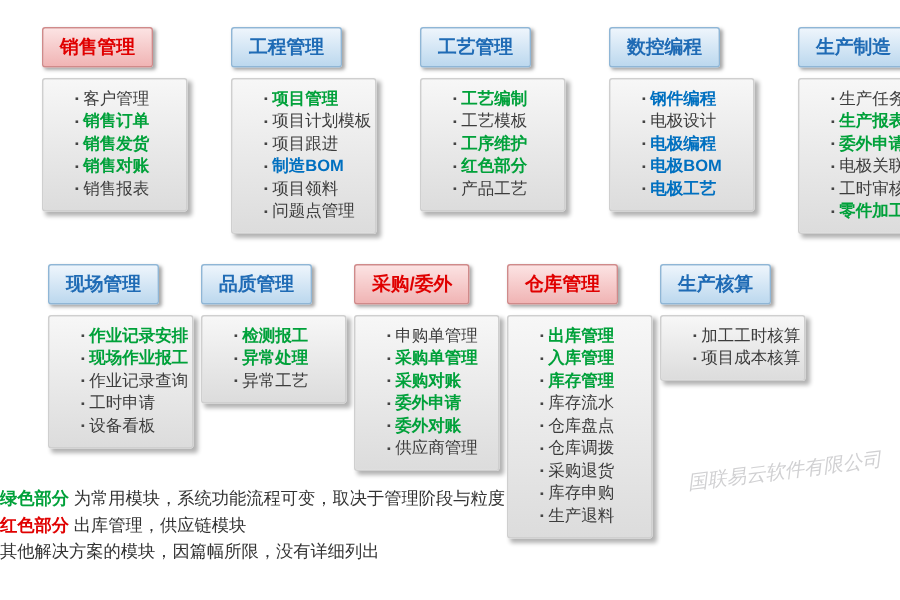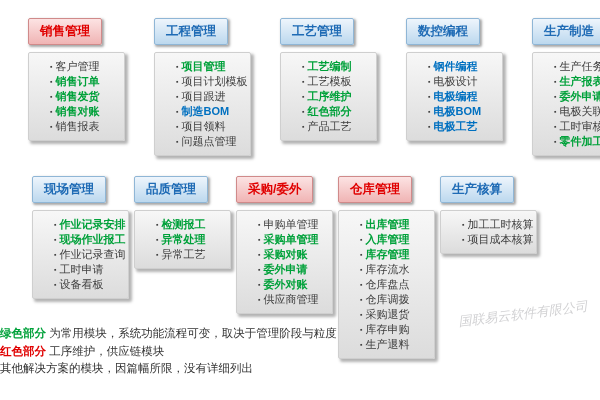--- a/index.html
+++ b/index.html
@@ -268,18 +268,18 @@
           </div>
           <div class="item">
             <span class="bullet">▪</span>
             <span>项目成本核算</span>
           </div>
         </div></div>
     </div>
 
   <div class="notes">
     <div><span class="hl-green">绿色部分</span><span> 为常用模块，系统功能流程可变，取决于管理阶段与粒度</span></div>
-    <div><span class="hl-red">红色部分</span><span> 工序维护，供应链模块</span></div>
+    <div><span class="hl-red">红色部分</span><span> 出库管理，供应链模块</span></div>
     <div>其他解决方案的模块，因篇幅所限，没有详细列出</div>
   </div>
 
   <div class="watermark">国联易云软件有限公司</div>
 </div>
 
 </body></html>

